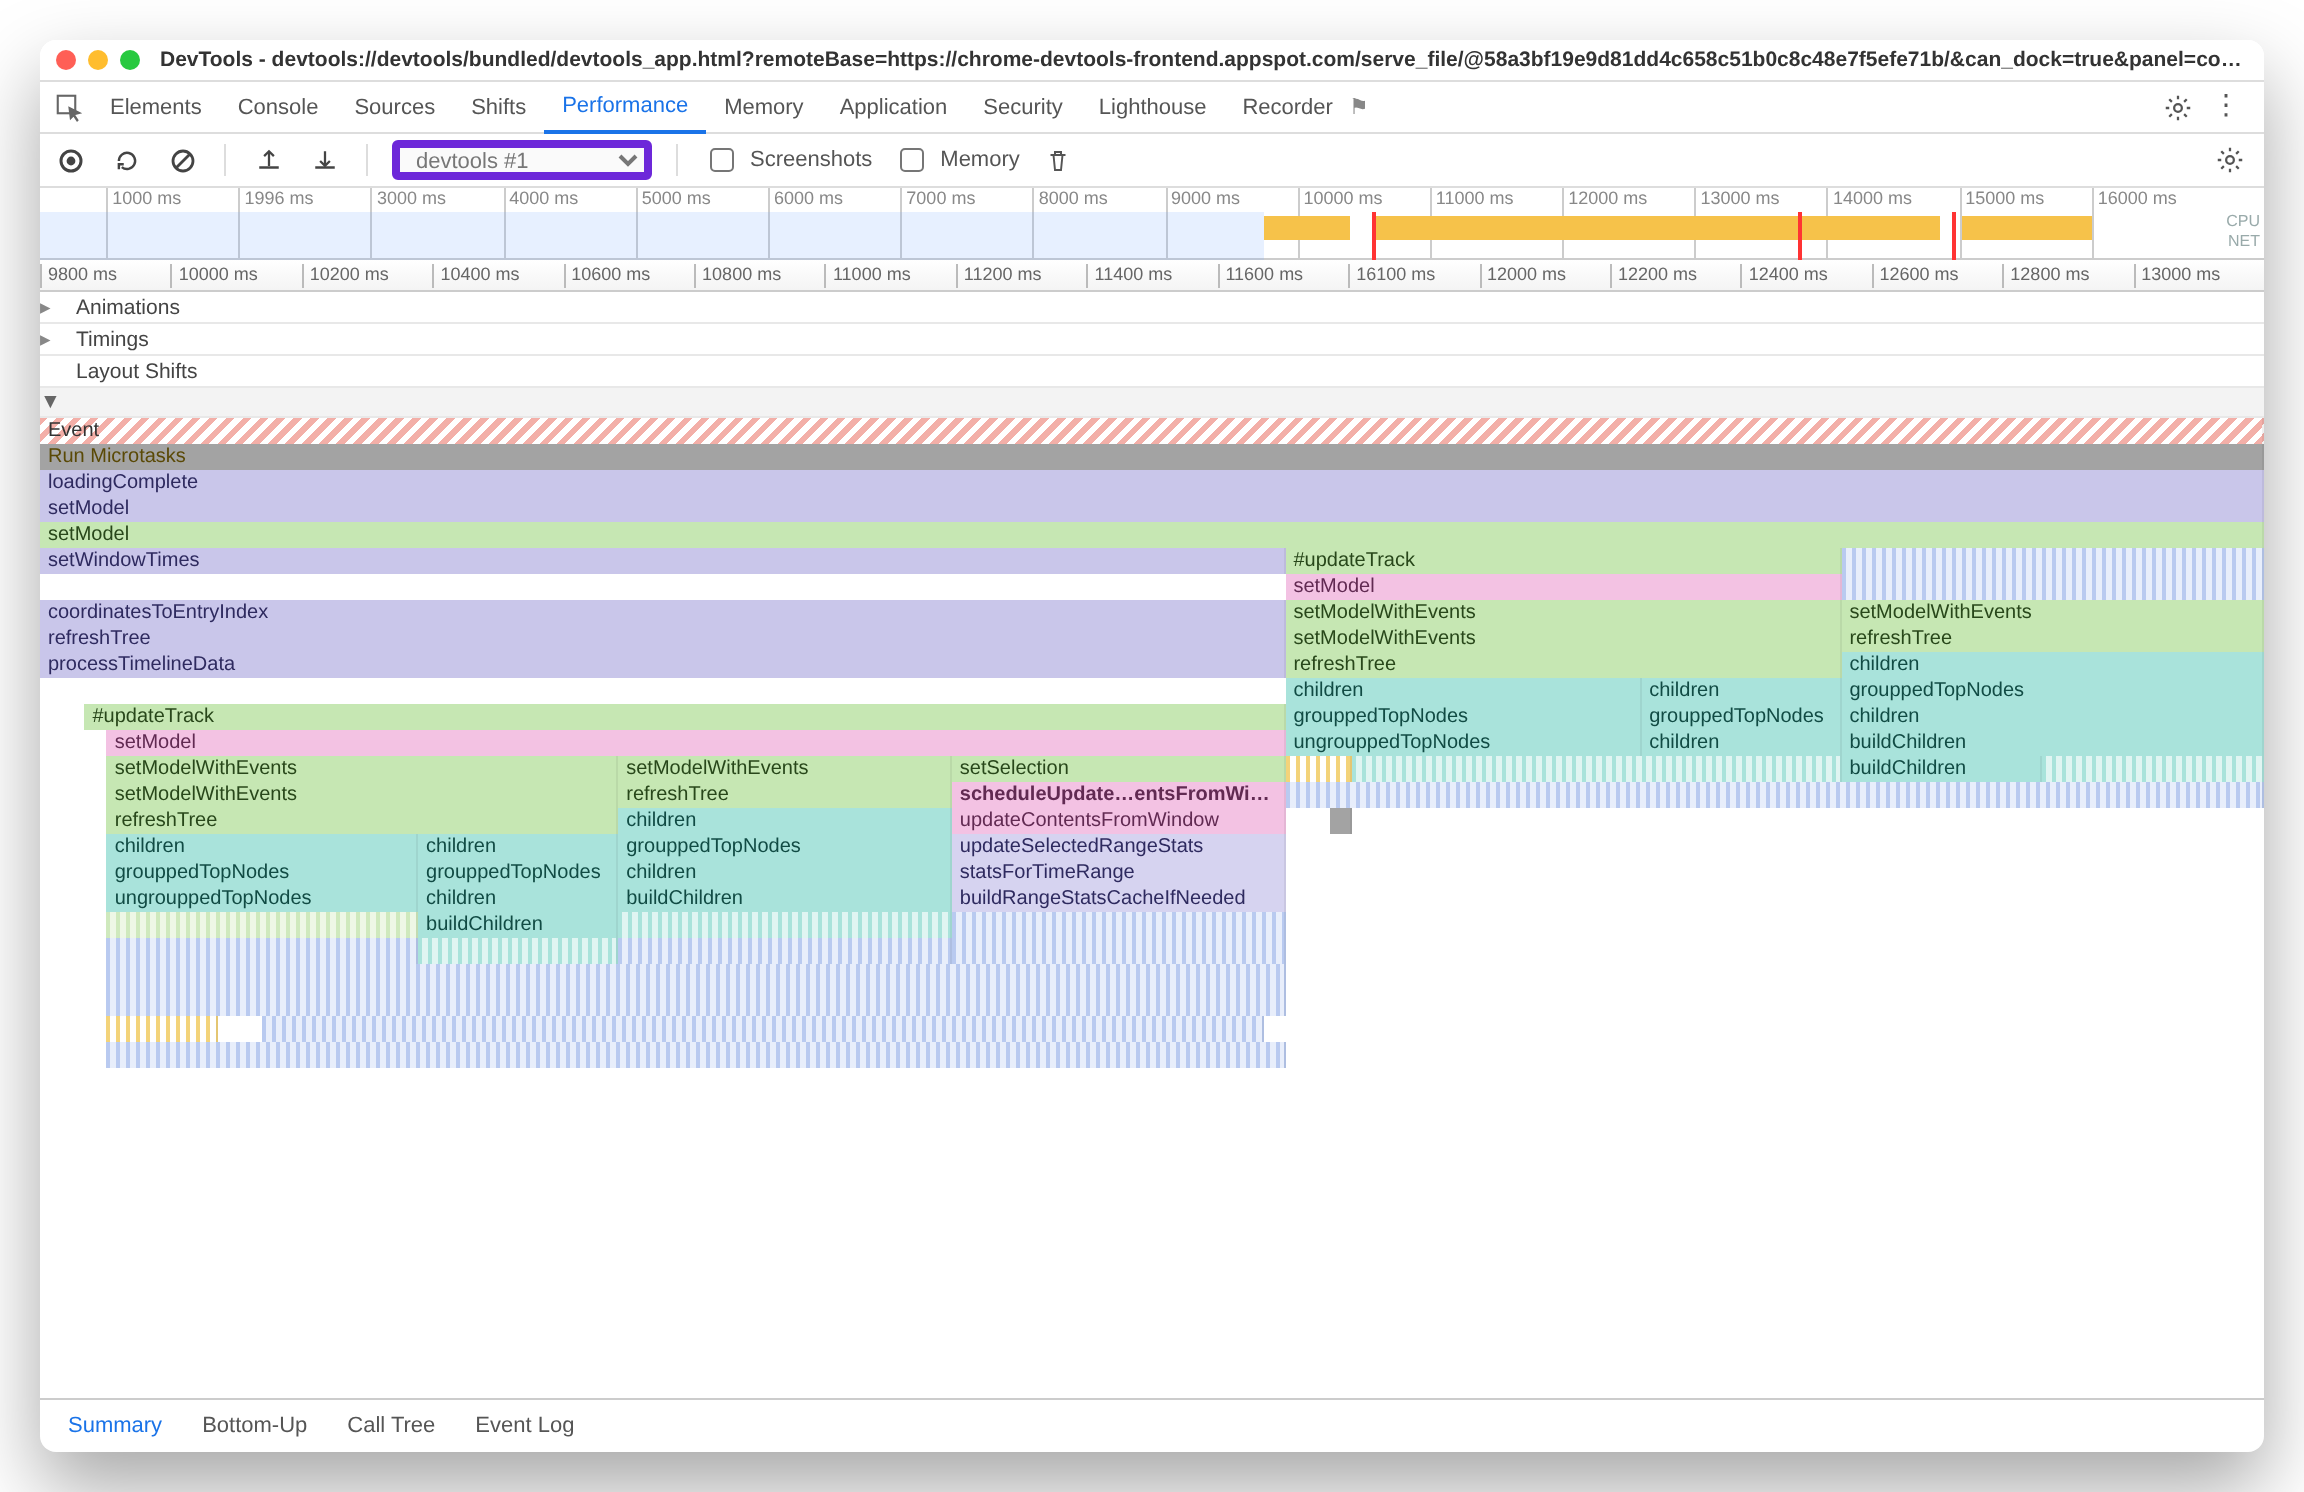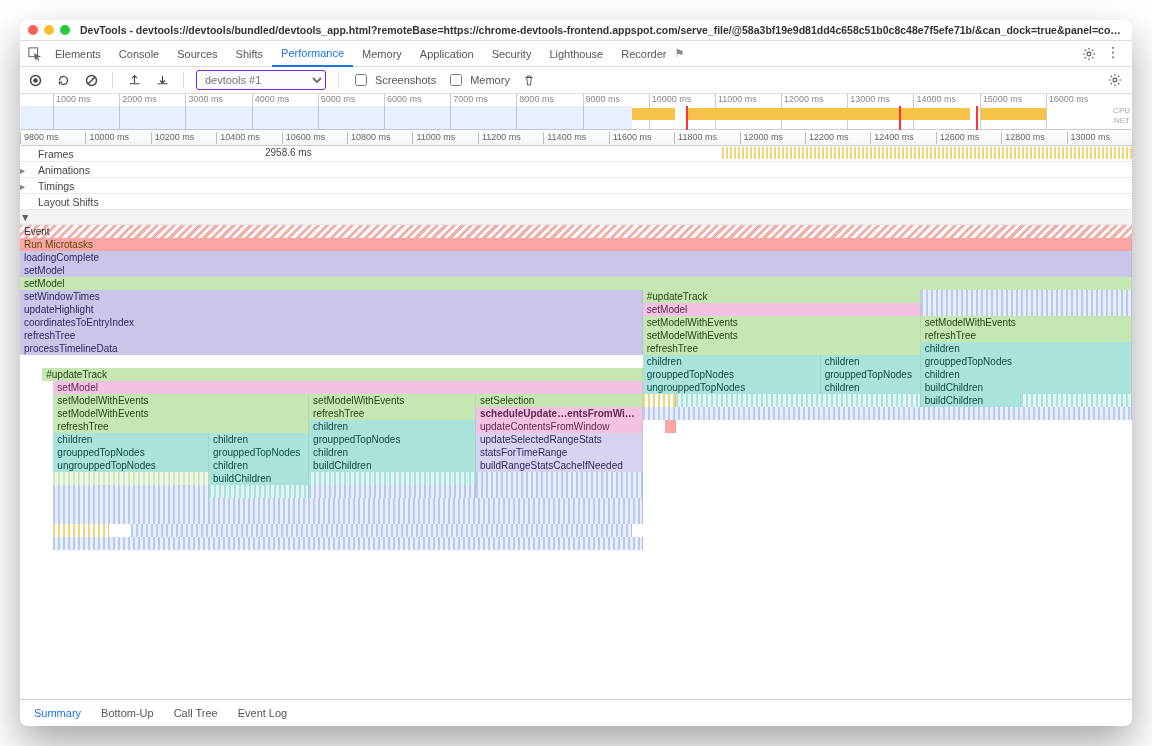--- a/index.html
+++ b/index.html
@@ -14,21 +14,21 @@
   .tabbar { height:27px; border-top:1px solid #ddd; border-bottom:1px solid #ddd; display:flex; align-items:center; padding:0 4px; gap:0; }
   .tabbar .sqicon { width:22px; display:flex; justify-content:center; color:#666;}
   .tabbar .tab { padding:0 9px; height:27px; display:flex; align-items:center; color:#555; cursor:pointer; }
   .tabbar .tab.active { color:#1a73e8; border-bottom:2px solid #1a73e8; margin-bottom:-1px; font-weight:500;}
   .tabbar .subicon { width:16px; height:16px; display:flex; align-items:center; justify-content:center; color:#666;}
   .tabbar .spacer { flex:1;}
   .tabbar .right-icons { display:flex; gap:10px; padding-right:8px; color:#555;}
   .sub-toolbar { height:27px; border-bottom:1px solid #ddd; display:flex; align-items:center; padding:0 6px; gap:10px; color:#555;}
   .sub-toolbar .ic { width:18px; display:flex; justify-content:center; cursor:pointer;}
   .sub-toolbar .divider { width:1px; height:16px; background:#ddd; margin:0 2px;}
-  .sub-toolbar select.fake { border:1px solid #6d28d9; border-radius:3px; height:20px; font-size:11px; color:#777; width:130px; padding:0 4px; background:#fafafa;}
+  .sub-toolbar select.fake { border:4px solid #6d28d9; border-radius:3px; height:20px; font-size:11px; color:#777; width:130px; padding:0 4px; background:#fafafa;}
   .sub-toolbar label { display:flex; align-items:center; gap:5px; color:#555; font-size:11px;}
   .sub-toolbar input[type=checkbox]{ width:12px; height:12px; }
   .sub-toolbar .right { margin-left:auto; padding-right:4px;}
   .overview { height:36px; position:relative; background:#fff; border-bottom:1px solid #ccc;}
   .overview .ticks { position:absolute; left:0; right:20px; top:0; height:12px;}
   .overview .tick { position:absolute; top:0; font-size:9px; color:#888; border-left:1px solid #ccc; padding-left:2px; height:36px;}
   .overview .labels-right { position:absolute; right:2px; top:12px; font-size:8px; color:#9aa; text-align:right; line-height:10px;}
   .overview-activity { position:absolute; left:0; right:20px; top:12px; height:22px;}
   .ov-chunk { position:absolute; top:2px; height:12px; background:#f6c24a;}
   .ov-sel { position:absolute; top:0; height:36px; background:rgba(120,170,255,.18);}
@@ -41,21 +41,21 @@
   .track.main-hdr { height:15px; background:#f3f3f3;}
   .track.main-hdr .mtxt { white-space:nowrap; overflow:hidden; text-overflow:ellipsis; font-size:10px; color:#333; padding:0 4px; flex:1;}
   .frames-strip { position:absolute; left:200px; right:0; height:12px; top:1px; }
   .frames-bar { position:absolute; top:0; height:12px; background:repeating-linear-gradient(90deg,#f3d37a 0,#f3d37a 2px,#fff 2px,#fff 4px);}
   .frames-meta { position:absolute; left:245px; top:1px; font-size:10px; color:#444;}
 
   .flame-area { flex:1 1 auto; position:relative; overflow:hidden; background:#fff;}
   .flame-rows { position:absolute; left:0; right:0; top:0;}
   .frow { height:13px; position:relative; font-size:10px; line-height:13px; white-space:nowrap;}
   .seg { position:absolute; top:0; height:13px; overflow:hidden; padding:0 4px; border-right:1px solid rgba(0,0,0,.06); text-overflow:ellipsis;}
-  .c-yellow { background:#fca5a5; color:#5a4906;}
+  .c-yellow { background:#a3a3a3; color:#5a4906;}
   .c-purple { background:#c9c6ea; color:#2e2a5f;}
   .c-purple2{ background:#d6d3f0; color:#2e2a5f;}
   .c-green  { background:#c6e7b3; color:#28471a;}
   .c-teal   { background:#a9e3db; color:#114b44;}
   .c-pink   { background:#f3c2e3; color:#612a52;}
   .c-bluehatch { background:repeating-linear-gradient(90deg,#b9caf0 0,#b9caf0 2px,#e8eefb 2px,#e8eefb 5px);}
   .c-greenhatch{ background:repeating-linear-gradient(90deg,#cfe9bd 0,#cfe9bd 2px,#eef7e6 2px,#eef7e6 5px);}
   .c-yellhatch{ background:repeating-linear-gradient(90deg,#f3d37a 0,#f3d37a 2px,#fff 2px,#fff 5px);}
   .c-redhatch { background:repeating-linear-gradient(-45deg,#f3afa8 0,#f3afa8 3px,#fff 3px,#fff 6px);}
   .c-tealhatch{ background:repeating-linear-gradient(90deg,#a9e3db 0,#a9e3db 2px,#e0f5f2 2px,#e0f5f2 5px);}
@@ -165,21 +165,21 @@
             <circle cx="8" cy="8" r="2.2" fill="none" stroke="#555" stroke-width="1.3"></circle>
             <path d="M8 1v2M8 13v2M1 8h2M13 8h2M3 3l1.5 1.5M11.5 11.5L13 13M13 3l-1.5 1.5M4.5 11.5L3 13" stroke="#555" stroke-width="1.3"></path>
           </svg>
       </div>
     </div>
   </div>
 
   <div class="overview">
     <div class="ticks" id="ov-ticks">
         <div class="tick" style="left: 3.0303%;">1000 ms</div>
-        <div class="tick" style="left: 9.09091%;">2000 ms</div>
+        <div class="tick" style="left: 9.09091%;">1996 ms</div>
         <div class="tick" style="left: 15.1515%;">3000 ms</div>
         <div class="tick" style="left: 21.2121%;">4000 ms</div>
         <div class="tick" style="left: 27.2727%;">5000 ms</div>
         <div class="tick" style="left: 33.3333%;">6000 ms</div>
         <div class="tick" style="left: 39.3939%;">7000 ms</div>
         <div class="tick" style="left: 45.4545%;">8000 ms</div>
         <div class="tick" style="left: 51.5152%;">9000 ms</div>
         <div class="tick" style="left: 57.5758%;">10000 ms</div>
         <div class="tick" style="left: 63.6364%;">11000 ms</div>
         <div class="tick" style="left: 69.697%;">12000 ms</div>
@@ -207,38 +207,30 @@
       <div class="rt" style="left: 0%;">9800 ms</div>
       <div class="rt" style="left: 5.88235%;">10000 ms</div>
       <div class="rt" style="left: 11.7647%;">10200 ms</div>
       <div class="rt" style="left: 17.6471%;">10400 ms</div>
       <div class="rt" style="left: 23.5294%;">10600 ms</div>
       <div class="rt" style="left: 29.4118%;">10800 ms</div>
       <div class="rt" style="left: 35.2941%;">11000 ms</div>
       <div class="rt" style="left: 41.1765%;">11200 ms</div>
       <div class="rt" style="left: 47.0588%;">11400 ms</div>
       <div class="rt" style="left: 52.9412%;">11600 ms</div>
-      <div class="rt" style="left: 58.8235%;">11800 ms</div>
+      <div class="rt" style="left: 58.8235%;">16100 ms</div>
       <div class="rt" style="left: 64.7059%;">12000 ms</div>
       <div class="rt" style="left: 70.5882%;">12200 ms</div>
       <div class="rt" style="left: 76.4706%; text-align: right;">12400 ms</div>
       <div class="rt" style="left: 82.3529%;">12600 ms</div>
       <div class="rt" style="left: 88.2353%;">12800 ms</div>
       <div class="rt" style="left: 94.1176%;">13000 ms</div>
     </div>
 
   <div style="position:relative;">
-    <div class="track" style="position:relative;">
-      <span class="tri"></span>
-        <span class="lbl">Frames</span>
-      <span class="frames-meta">2958.6 ms</span>
-      <div class="frames-strip">
-          <div class="frames-bar" style="left:55%;width:45%;"></div>
-        </div>
-    </div>
     <div class="track">
         <span class="tri">▸</span>
         <span class="lbl">Animations</span>
       </div>
     <div class="track">
         <span class="tri">▸</span>
         <span class="lbl">Timings</span>
       </div>
     <div class="track">
         <span class="tri"></span>
@@ -265,21 +257,20 @@
         </div>
         <div class="frow">
           <div class="seg c-green" style="left: 0%; width: 100%;">setModel</div>
         </div>
         <div class="frow">
           <div class="seg c-purple" style="left: 0%; width: 56%;">setWindowTimes</div>
           <div class="seg c-green" style="left: 56%; width: 25%;">#updateTrack</div>
           <div class="seg c-bluehatch" style="left: 81%; width: 19%;"></div>
         </div>
         <div class="frow">
-          <div class="seg c-purple" style="left: 0%; width: 56%;">updateHighlight</div>
           <div class="seg c-pink" style="left: 56%; width: 25%;">setModel</div>
           <div class="seg c-bluehatch" style="left: 81%; width: 19%;"></div>
         </div>
         <div class="frow">
           <div class="seg c-purple" style="left: 0%; width: 56%;">coordinatesToEntryIndex</div>
           <div class="seg c-green" style="left: 56%; width: 25%;">setModelWithEvents</div>
           <div class="seg c-green" style="left: 81%; width: 19%;">setModelWithEvents</div>
         </div>
         <div class="frow">
           <div class="seg c-purple" style="left: 0%; width: 56%;">refreshTree</div>

